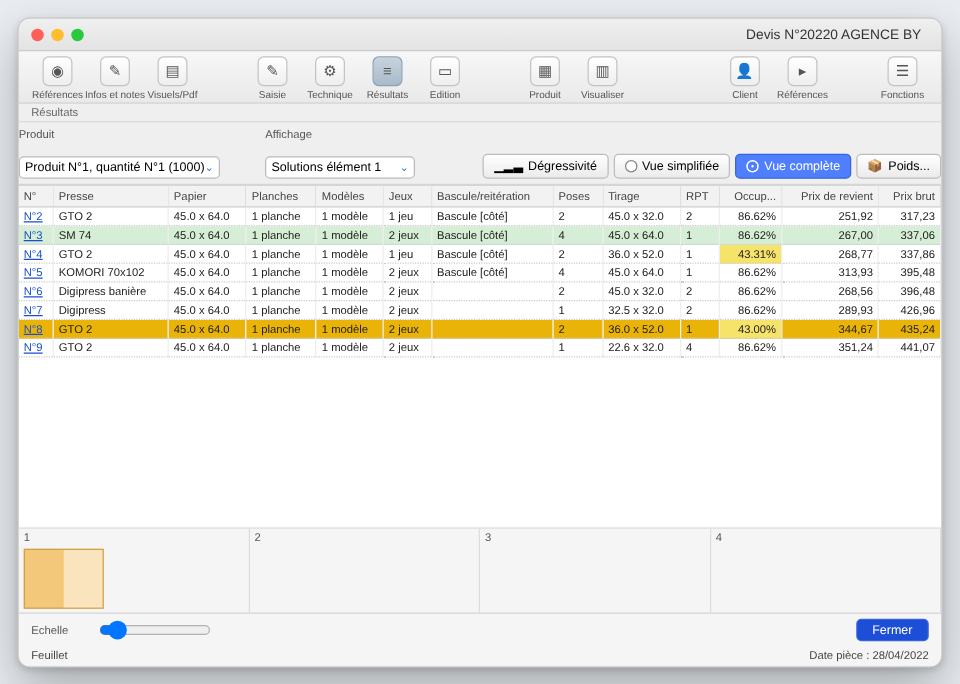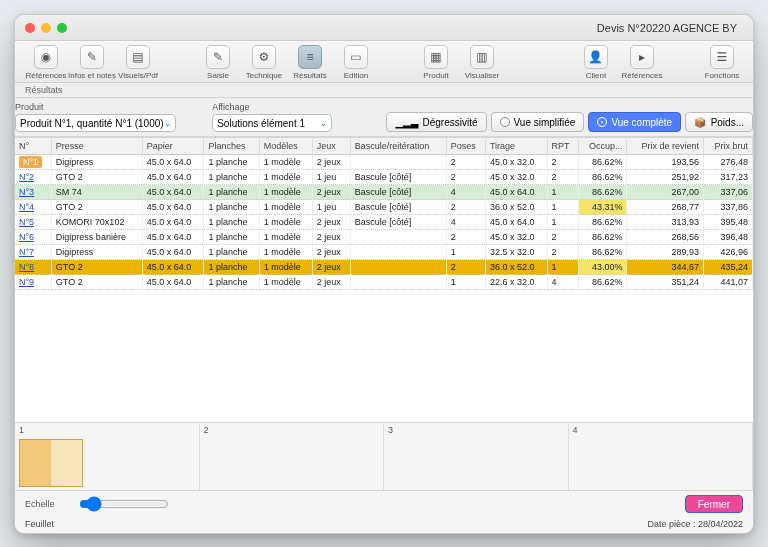--- a/index.html
+++ b/index.html
@@ -15,21 +15,21 @@
   .tb-btn { display: flex; flex-direction: column; align-items: center; width: 42px; cursor: pointer; }
   .tb-ico { width: 24px; height: 24px; border: 1px solid #c4c4c4; border-radius: 5px; background: linear-gradient(#fff,#eee); display:flex;align-items:center;justify-content:center;font-size:12px;color:#555;}
   .tb-btn.active .tb-ico { background: linear-gradient(#c7d3de,#a9bac9); border-color:#8aa2b5;}
   .tb-lbl { font-size: 8px; color: #555; margin-top: 2px; white-space: nowrap; }
   .tb-spacer { flex: 1; }
   .tb-gap { width: 30px; }
   .subhdr { font-size: 9px; color:#666; padding: 2px 10px; background:#efefef; border-bottom:1px solid #d5d5d5;}
   .filters { display:flex; align-items:flex-end; gap:36px; padding: 4px 0; background:#efefef; border-bottom:1px solid #d5d5d5;}
   .fcol { display:flex; flex-direction:column; gap:2px;}
   .flabel { font-size:9px; color:#555;}
-  .fselect { font-size:10px; height:18px; border:1px solid #bbb; border-radius:4px; background:#fff; padding:0 4px; display:flex; align-items:center; min-width:150px; justify-content:space-between;}
+  .fselect { font-size:10px; height:18px; border:1px solid #bbb; border-radius:4px; background:#fff; padding:0 4px; display:flex; align-items:center; min-width:150px; justify-content:space-between;margin-top:11px;}
   .fselect .chev { color:#2a6fd6; font-size:9px;}
   .rightbtns { margin-left:auto; display:flex; gap:4px; align-items:center;}
   .pillbtn { font-size:10px; height:20px; padding:0 8px; border:1px solid #bcbcbc; border-radius:4px; background:linear-gradient(#fff,#ebebeb); display:flex; align-items:center; gap:4px;}
   .pillbtn.selected { background:#4f7eff; color:#fff; border-color:#3a63d6;}
   .pillbtn .radio { width:10px;height:10px;border-radius:50%;border:1px solid #888;background:#fff;display:inline-block;}
   .pillbtn.selected .radio { background:#fff; border-color:#fff; box-shadow:inset 0 0 0 3px #4f7eff;}
   .tablewrap { flex:1; overflow:auto; background:#fff; border-top:1px solid #d5d5d5; border-bottom:1px solid #d5d5d5;}
   table { border-collapse:collapse; width:100%; font-size:9px; color:#222;}
   thead th { position:sticky; top:0; background:#f2f2f2; border-bottom:1px solid #ccc; border-right:1px solid #ddd; padding:3px 4px; text-align:left; font-weight:500; color:#444;}
   tbody td { border-bottom:1px dotted #ccc; border-right:1px solid #eee; padding:2px 4px; white-space:nowrap;}
@@ -40,21 +40,21 @@
   .rownum.first { background:#f4a94b; color:#fff; padding:1px 4px; border-radius:2px; text-decoration:none;}
   .hl { background:#f6e36a;}
   .bottom { height:110px; display:flex; flex-direction:column; background:#f5f5f5;}
   .thumbs { flex:1; display:flex; border-bottom:1px solid #d5d5d5;}
   .cell { flex:1; border-right:1px solid #ddd; font-size:9px; color:#555; padding:2px 4px; position:relative;}
   .thumb { width:64px; height:48px; background:#f4c87b; border:1px solid #d0a24a; margin-top:4px; position:relative;}
   .thumb::after{content:"";position:absolute;right:0;top:0;bottom:0;width:50%;background:rgba(255,255,255,.5);}
   .sliderrow { display:flex; align-items:center; padding:4px 10px; gap:24px;}
   .sliderrow .lbl { font-size:9px; color:#555;}
   .slider { width:90px;}
-  .closebtn { margin-left:auto; font-size:10px; height:18px; padding:0 12px; border-radius:4px; background:#ec4899; color:#fff; border:1px solid #3a63d6;}
+  .closebtn { margin-left:auto; font-size:10px; height:18px; padding:0 12px; border-radius:4px; background:#1d4ed8; color:#fff; border:1px solid #3a63d6;}
   .footer { display:flex; padding:2px 10px 4px; font-size:9px; color:#444;}
   .footer .r { margin-left:auto;}
 </style>
 </head>
 <body>
 
 <div class="window">
   <div class="titlebar">
     <div class="traffic">
       <div class="dot red"></div>
@@ -180,35 +180,20 @@
             <th>Poses</th>
             <th>Tirage</th>
             <th>RPT</th>
             <th class="num">Occup...</th>
             <th class="num">Prix de revient</th>
             <th class="num">Prix brut</th>
           </tr>
         </thead>
       <tbody id="tbody">
           <tr>
-            <td class=""><span class="rownum first">N°1</span></td>
-            <td>Digipress</td>
-            <td>45.0 x 64.0</td>
-            <td>1 planche</td>
-            <td>1 modèle</td>
-            <td>2 jeux</td>
-            <td></td>
-            <td>2</td>
-            <td>45.0 x 32.0</td>
-            <td>2</td>
-            <td class="num">86.62%</td>
-            <td class="num">193,56</td>
-            <td class="num">276,48</td>
-          </tr>
-          <tr>
             <td class=""><span class="rownum">N°2</span></td>
             <td>GTO 2</td>
             <td>45.0 x 64.0</td>
             <td>1 planche</td>
             <td>1 modèle</td>
             <td>1 jeu</td>
             <td>Bascule [côté]</td>
             <td>2</td>
             <td>45.0 x 32.0</td>
             <td>2</td>

